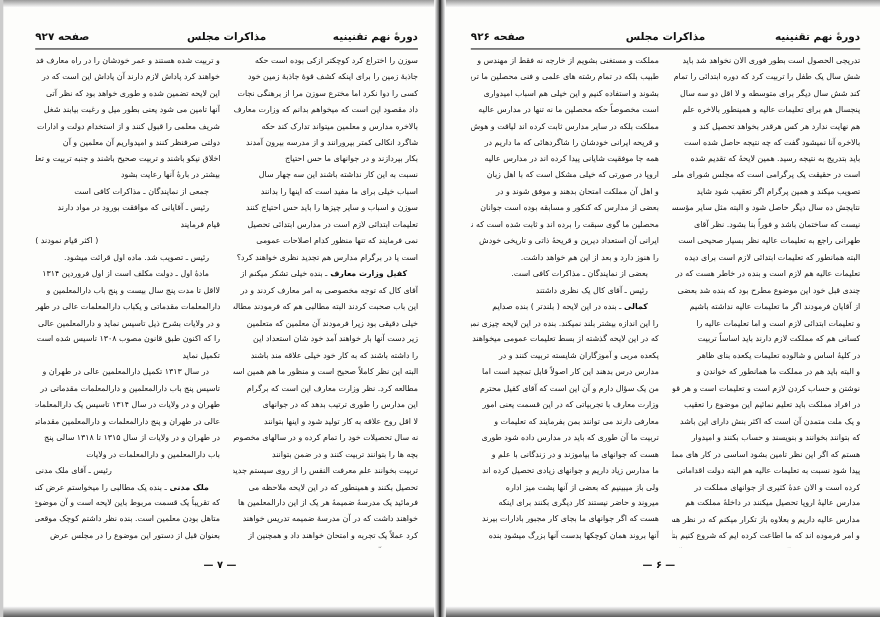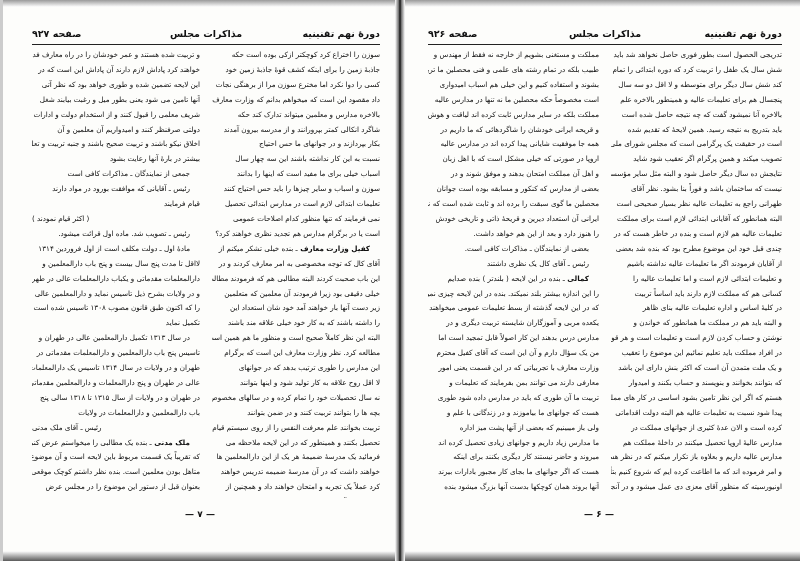--- a/index.html
+++ b/index.html
@@ -62,21 +62,21 @@
           <p>این باب صحبت کردند البته مطالبی هم که فرمودند مطالب</p>
           <p>خیلی دقیقی بود زیرا فرمودند آن معلمین که متعلمین</p>
           <p>زیر دست آنها بار خواهند آمد خود شان استعداد این</p>
           <p>را داشته باشند که به کار خود خیلی علاقه مند باشند</p>
           <p>البته این نظر کاملاً صحیح است و منظور ما هم همین است</p>
           <p>مطالعه کرد. نظر وزارت معارف این است که برگرام</p>
           <p>این مدارس را طوری ترتیب بدهد که در جوانهای</p>
           <p>لا اقل روح علاقه به کار تولید شود و اینها بتوانند</p>
           <p>نه سال تحصیلات خود را تمام کرده و در سالهای مخصوص</p>
           <p>بچه ها را بتوانند تربیت کنند و در ضمن بتوانند</p>
-          <p>تربیت بخوانند علم معرفت النفس را از روی سیستم قیام</p>
+          <p>تربیت بخوانند علم معرفت النفس را از روی سیستم جدید</p>
           <p>تحصیل بکنند و همینطور که در این لایحه ملاحظه می‌</p>
           <p>فرمائید یک مدرسهٔ ضمیمهٔ هر یک از این دارالمعلمین ها</p>
           <p>خواهند داشت که در آن مدرسهٔ ضمیمه تدریس خواهند</p>
           <p>کرد عملاً یک تجربه و امتحان خواهند داد و همچنین از</p>
           <p>نظر تربیت آنها شبانه روزی باید باشد که در تمام مدت</p>
         </div>
       <div class="col" id="lp-lc">
           <p>و تربیت شده هستند و عمر خودشان را در راه معارف فدا</p>
           <p>خواهند کرد پاداش لازم دارند آن پاداش این است که در</p>
           <p>این لایحه تضمین شده و طوری خواهد بود که نظر آتی</p>
@@ -113,38 +113,39 @@
   </div>
 
   <div class="page right">
     <div class="header">
       <span class="h-right">دورهٔ نهم تقنینیه</span>
       <span class="h-center">مذاکرات مجلس</span>
       <span class="h-left">صفحه ۹۲۶</span>
     </div>
     <div class="cols">
       <div class="col" id="rp-rc">
-          <p>تدریجی الحصول است بطور فوری حاصل نخواهد شد باید</p>
+          <p>تدریجی الحصول است بطور فوری الان نخواهد شد باید</p>
           <p>شش سال یک طفل را تربیت کرد که دوره ابتدائی را تمام</p>
           <p>کند شش سال دیگر برای متوسطه و لا اقل دو سه سال</p>
           <p>پنجسال هم برای تعلیمات عالیه و همینطور بالاخره علم</p>
+          <p>هم نهایت ندارد هر کس هرقدر بخواهد تحصیل کند و</p>
           <p>بالاخره آنا نمیشود گفت که چه نتیجه حاصل شده است</p>
           <p>باید بتدریج به نتیجه رسید. همین لایحهٔ که تقدیم شده</p>
           <p>است در حقیقت یک پرگرامی است که مجلس شورای ملی</p>
           <p>تصویب میکند و همین پرگرام اگر تعقیب شود شاید</p>
           <p>نتایجش ده سال دیگر حاصل شود و البته مثل سایر مؤسسات</p>
           <p>نیست که ساختمان باشد و فوراً بنا بشود. نظر آقای</p>
           <p>طهرانی راجع به تعلیمات عالیه نظر بسیار صحیحی است</p>
-          <p>البته همانطور که آقایانی ابتدائی لازم است برای مملکت</p>
+          <p>البته همانطور که تعلیمات ابتدائی لازم است برای دیده</p>
           <p>تعلیمات عالیه هم لازم است و بنده در خاطر هست که در</p>
           <p>چندی قبل خود این موضوع مطرح بود که بنده شد بعضی</p>
           <p>از آقایان فرمودند اگر ما تعلیمات عالیه نداشته باشیم</p>
           <p>و تعلیمات ابتدائی لازم است و اما تعلیمات عالیه را</p>
           <p>کسانی هم که مملکت لازم دارند باید اساساً تربیت</p>
-          <p>در کلیهٔ اساس و اداره تعلیمات عالیه بنای ظاهر</p>
+          <p>در کلیهٔ اساس و شالوده تعلیمات یکعده بنای ظاهر</p>
           <p>و البته باید هم در مملکت ما همانطور که خواندن و</p>
           <p>نوشتن و حساب کردن لازم است و تعلیمات است و هر قومی</p>
           <p>در افراد مملکت باید تعلیم نمائیم این موضوع را تعقیب</p>
           <p>و یک ملت متمدن آن است که اکثر بنش دارای این باشد</p>
           <p>که بتوانند بخوانند و بنویسند و حساب بکنند و امیدوار</p>
           <p>هستم که اگر این نظر تامین بشود اساسی در کار های مملکت</p>
           <p>پیدا شود نسبت به تعلیمات عالیه هم البته دولت اقداماتی</p>
           <p>کرده است و الان عدهٔ کثیری از جوانهای مملکت در</p>
           <p>مدارس عالیهٔ اروپا تحصیل میکنند در داخلهٔ مملکت هم</p>
           <p>مدارس عالیه داریم و بعلاوه باز تکرار میکنم که در نظر هست</p>
@@ -163,29 +164,29 @@
           <p>و اهل آن مملکت امتحان بدهند و موفق شوند و در</p>
           <p>بعضی از مدارس که کنکور و مسابقه بوده است جوانان</p>
           <p>محصلین ما گوی سبقت را برده اند و ثابت شده است که نژاد</p>
           <p>ایرانی آن استعداد دیرین و قریحهٔ ذاتی و تاریخی خودش</p>
           <p>را هنوز دارد و بعد از این هم خواهد داشت.</p>
           <p class="indent">بعضی از نمایندگان ـ مذاکرات کافی است.</p>
           <p class="indent">رئیس ـ آقای کال یک نظری داشتند</p>
           <p class="indent"><b>کمالی </b>ـ بنده در این لایحه ( بلندتر ) بنده صدایم</p>
           <p>را این اندازه بیشتر بلند نمیکند. بنده در این لایحه چیزی نمیفهمم</p>
           <p>که در این لایحه گذشته از بسط تعلیمات عمومی میخواهند</p>
-          <p>یکعده مربی و آموزگاران شایسته تربیت دیگری و در</p>
+          <p>یکعده مربی و آموزگاران شایسته تربیت کنند و در</p>
           <p>مدارس درس بدهند این کار اصولاً قابل تمجید است اما</p>
           <p>من یک سؤال دارم و آن این است که آقای کفیل محترم</p>
           <p>وزارت معارف با تجربیاتی که در این قسمت یعنی امور</p>
           <p>معارفی دارند می توانند بمن بفرمایند که تعلیمات و</p>
           <p>تربیت ما آن طوری که باید در مدارس داده شود طوری</p>
           <p>هست که جوانهای ما بیاموزند و در زندگانی با علم و</p>
+          <p>ما مدارس زیاد داریم و جوانهای زیادی تحصیل کرده اند</p>
           <p>ولی باز میبینیم که بعضی از آنها پشت میز اداره</p>
-          <p>ما مدارس زیاد داریم و جوانهای زیادی تحصیل کرده اند</p>
           <p>میروند و حاضر نیستند کار دیگری بکنند برای اینکه</p>
           <p>هست که اگر جوانهای ما بجای کار مجبور بادارات بیرند</p>
           <p>آنها بروند همان کوچکها بدست آنها بزرگ میشود بنده</p>
         </div>
     </div>
     <div class="footer">— ۶ —</div>
   </div>
 </div>
 
 </body></html>

